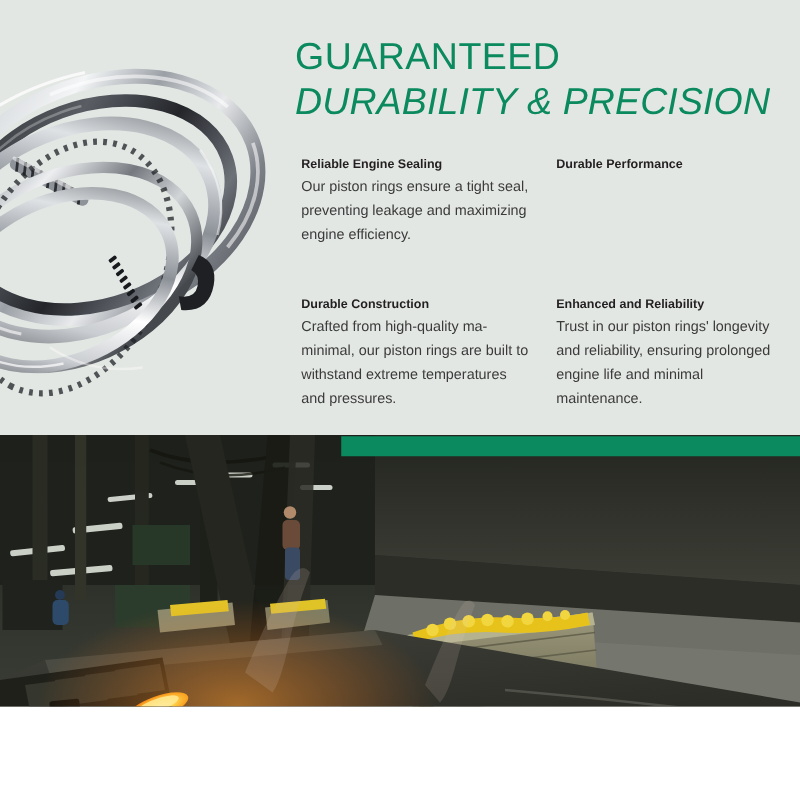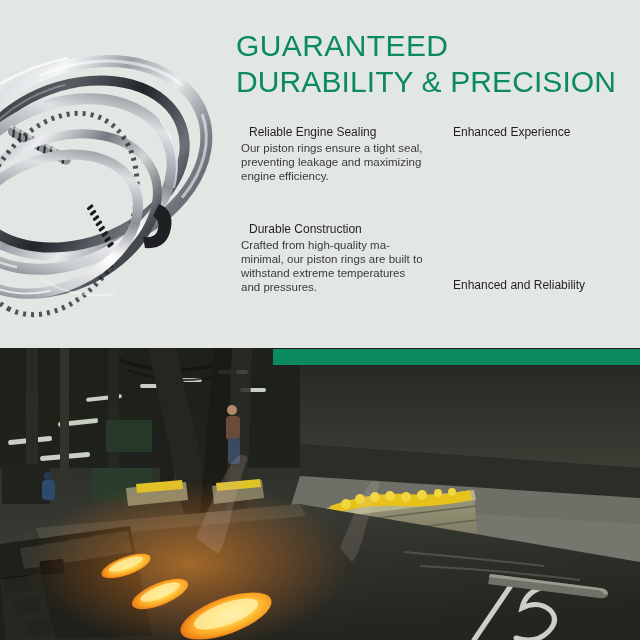--- a/index.html
+++ b/index.html
@@ -10,21 +10,21 @@
   body {
     width: 640px;
     height: 640px;
     overflow: hidden;
     font-family: "Liberation Sans", sans-serif;
   }
 
   #page {
     position: relative;
     width: 640px;
-    height: 640px;
+    height: 565px;
     background: #e3e7e3;
     overflow: hidden;
   }
 
   
   #top-section {
     position: absolute;
     left: 0; top: 0;
     width: 640px;
     height: 348px;
@@ -55,51 +55,52 @@
     font-size: 30px;
     line-height: 36px;
     font-weight: 400;
     letter-spacing: 0.4px;
     white-space: nowrap;
     font-family: "Liberation Sans", sans-serif;
   }
   .headline-line.l2 {
     font-size: 30px;
     letter-spacing: 0.1px;
+    font-style: italic;
   }
 
   
   #features {
     position: absolute;
     left: 241px;
     top: 124px;
     width: 390px;
   }
   .feature-row {
     display: flex;
     width: 390px;
   }
   .feature-row.row2 { margin-top: 4px; align-items: flex-end; }
   .feature-col {
     width: 182px;
   }
   .feature-col.right { margin-left: 22px; width: 186px; }
 
   .feature-title {
-    font-size: 12px;
-    font-weight: normal;
+    font-size: 10px;
+    font-weight: bold;
     color: #231f20;
     line-height: 16px;
-    margin: 0 0 1px 8px;
+    margin: 0 0 1px 0;
     font-family: "Liberation Sans", sans-serif;
   }
   .feature-body {
     font-size: 11.5px;
     color: #3a3a3a;
-    line-height: 14px;
+    line-height: 19px;
     margin: 0;
     font-family: "Liberation Sans", sans-serif;
   }
   .feature-col.right .feature-body { color: #3a3a3a; }
 
   
   #row-gap { height: 34px; }
 
   
   #watermark {
@@ -247,33 +248,34 @@
     </div>
 
     <div id="features">
 
       <div class="feature-row row1">
         <div class="feature-col left">
           <p class="feature-title">Reliable Engine Sealing</p>
           <p class="feature-body">Our piston rings ensure a tight seal, preventing leakage and maximizing engine efficiency.</p>
         </div>
         <div class="feature-col right">
-          <p class="feature-title">Enhanced Experience</p>
+          <p class="feature-title">Durable Performance</p>
         </div>
       </div>
 
       <div id="row-gap"></div>
 
       <div class="feature-row row2">
         <div class="feature-col left">
           <p class="feature-title">Durable Construction</p>
           <p class="feature-body">Crafted from high-quality ma­minimal, our piston rings are built to withstand extreme temperatures and pressures.</p>
         </div>
         <div class="feature-col right">
           <p class="feature-title">Enhanced and Reliability</p>
+          <p class="feature-body">Trust in our piston rings' lon­gevity and reliability, ensur­ing prolonged engine life and minimal maintenance.</p>
         </div>
       </div>
 
     </div>
 
 
   </div>
 
   <div id="green-bar"></div>
 

